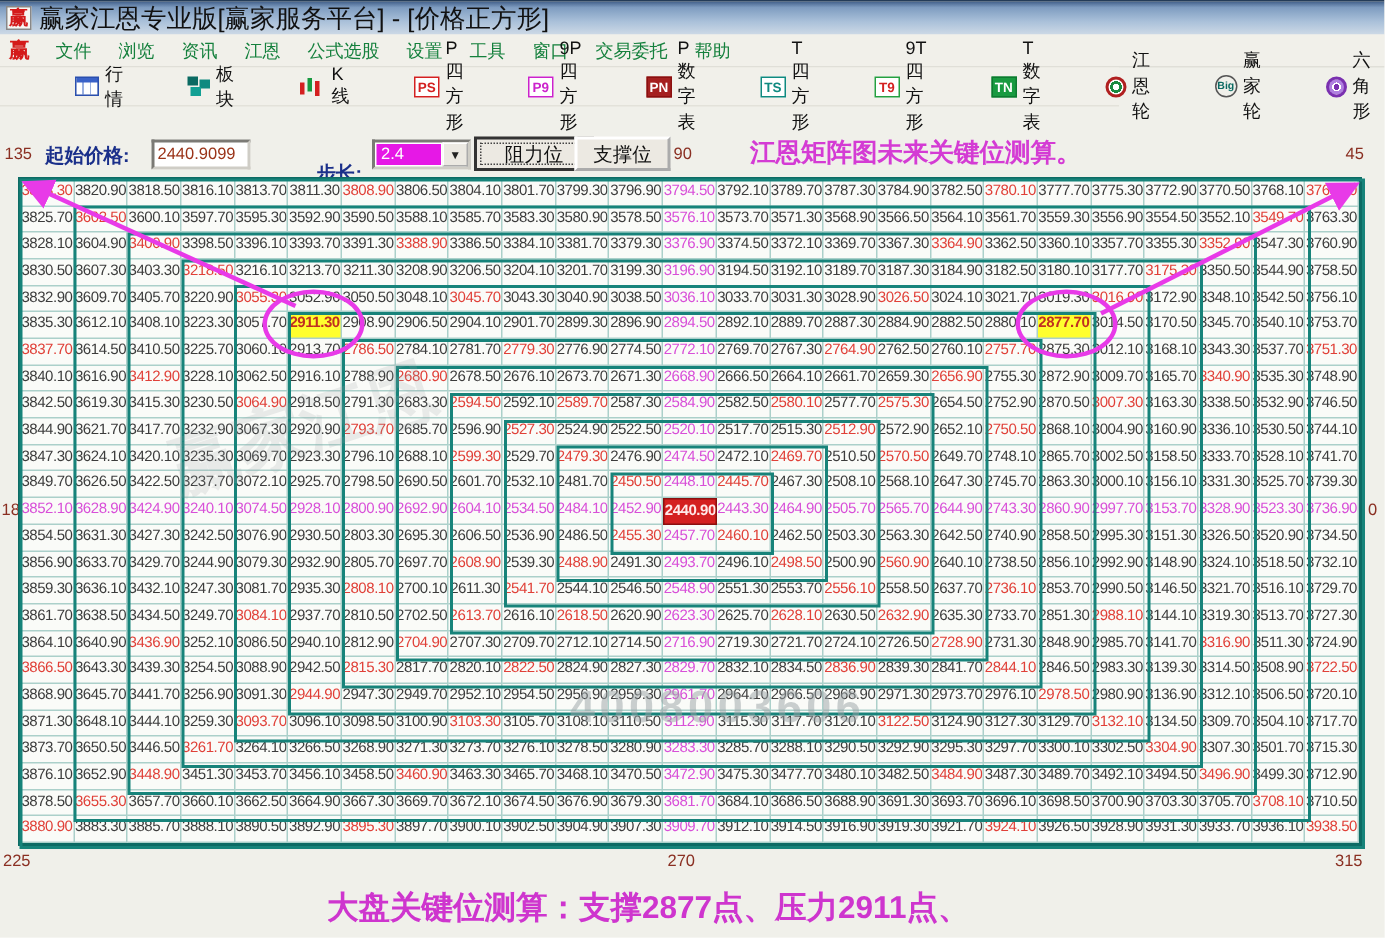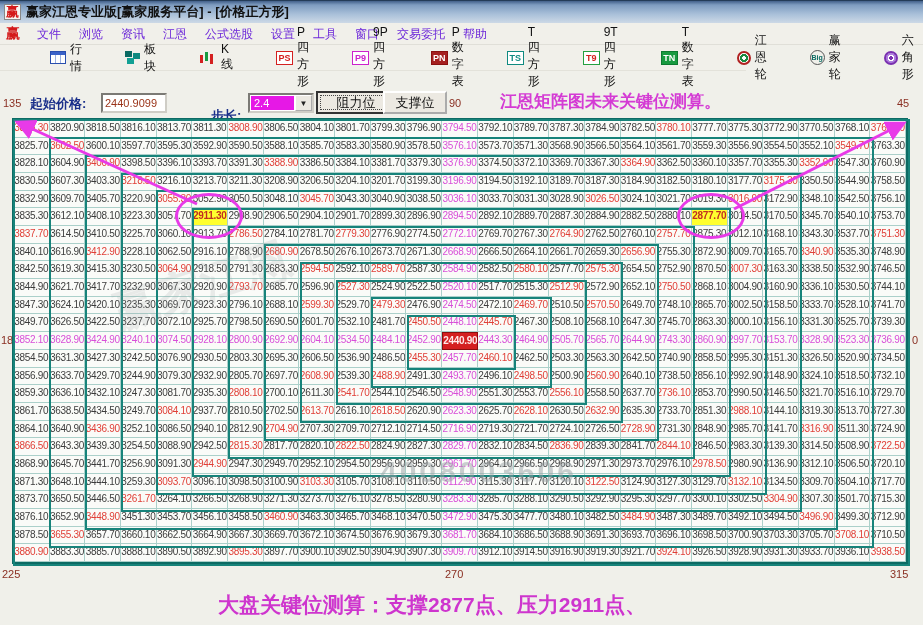--- a/index.html
+++ b/index.html
@@ -5,27 +5,27 @@
   * { margin:0; padding:0; box-sizing:border-box; }
   html,body { width:923px; height:625px; }
   body { font-family:"Liberation Sans","DejaVu Sans",sans-serif; background:#f0f0ea; position:relative; overflow:hidden; }
 
   
   .titlebar { position:absolute; left:0; top:0; width:923px; height:23px;
     background:linear-gradient(#42608a 0%, #7e9cc0 18%, #a9c0d9 60%, #cdd9e6 100%);
     border-top:1px solid #243c58; display:flex; align-items:center; padding-left:4px; }
   .titlebar .app-ico { color:#d41a1a; font-weight:bold; font-size:13px; background:#f6f6f2;
     border:1px solid #888; padding:0 1px; line-height:14px; margin-right:5px; }
-  .titlebar .title-text { font-size:13px; font-weight:bold; color:#111; }
+  .titlebar .title-text { font-size:17px; font-weight:normal; color:#111; }
 
   
   .menubar { position:absolute; left:0; top:23px; width:923px; height:22px; background:#f1f0ea;
     border-bottom:1px solid #e0dfd8; display:flex; align-items:center; }
   .menubar .logo { color:#d41a1a; font-weight:bold; font-size:14px; margin:0 8px 0 6px; }
-  .menu-item { font-size:12px; color:#6d28d9; padding:3px 9px; cursor:default; }
+  .menu-item { font-size:12px; color:#15803d; padding:3px 9px; cursor:default; }
 
   
   .toolbar { position:absolute; left:0; top:45px; width:746px; height:26px; background:#f1f0ea;
     border-bottom:1px solid #e3e2da; display:flex; align-items:center; padding-left:4px; }
   .tb-sep { width:1px; height:18px; background:#c9c8c0; margin:0 4px; }
   .tb-item { display:flex; align-items:center; font-size:12px; color:#111; padding:2px 5px; }
   .tb-item .ic { margin-right:4px; display:inline-flex; align-items:center; justify-content:center;margin-left:33px; }
   .badge { font-size:9px; font-weight:bold; width:17px; height:14px; line-height:12px; text-align:center;
     background:#fff; border:1px solid; }
   .b-ps { color:#d42020; border-color:#d42020; }

